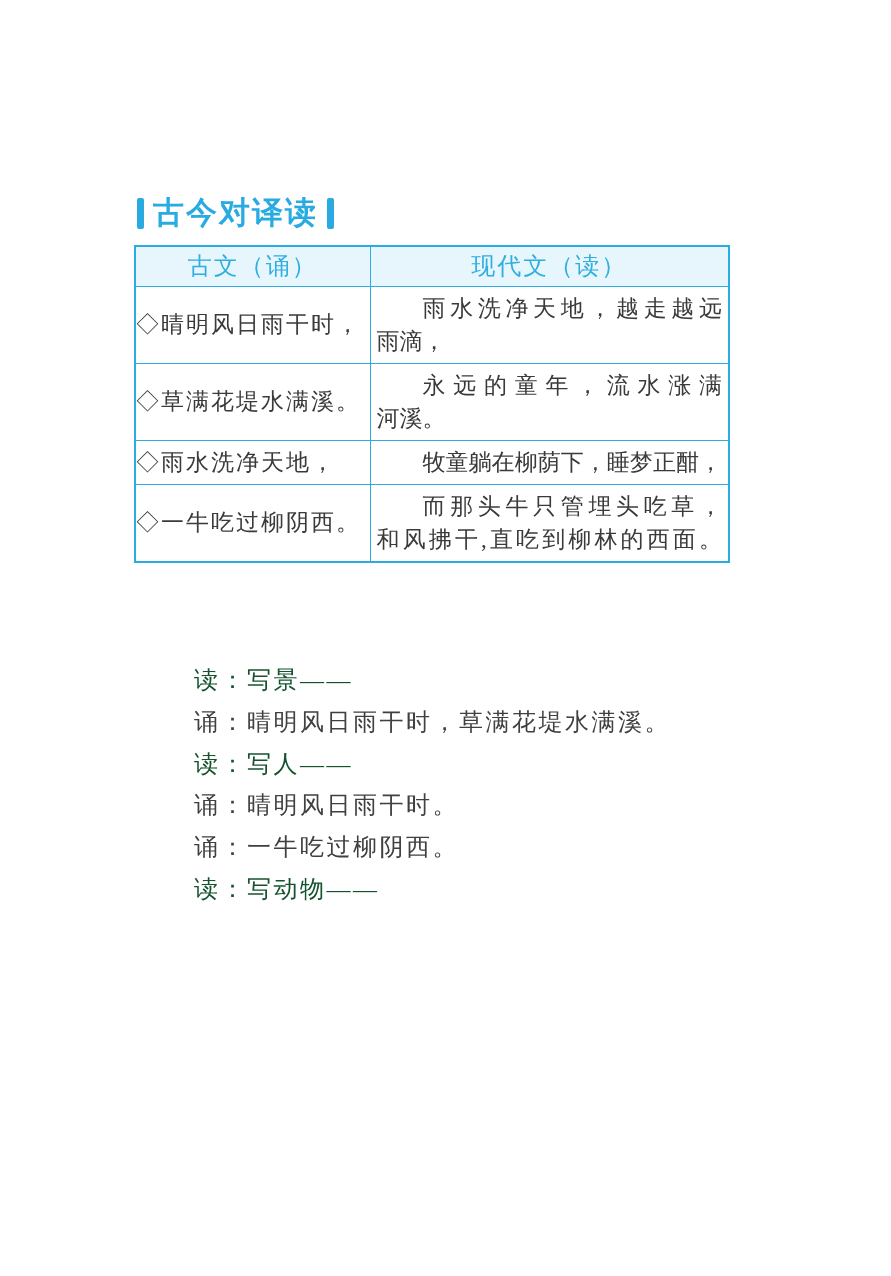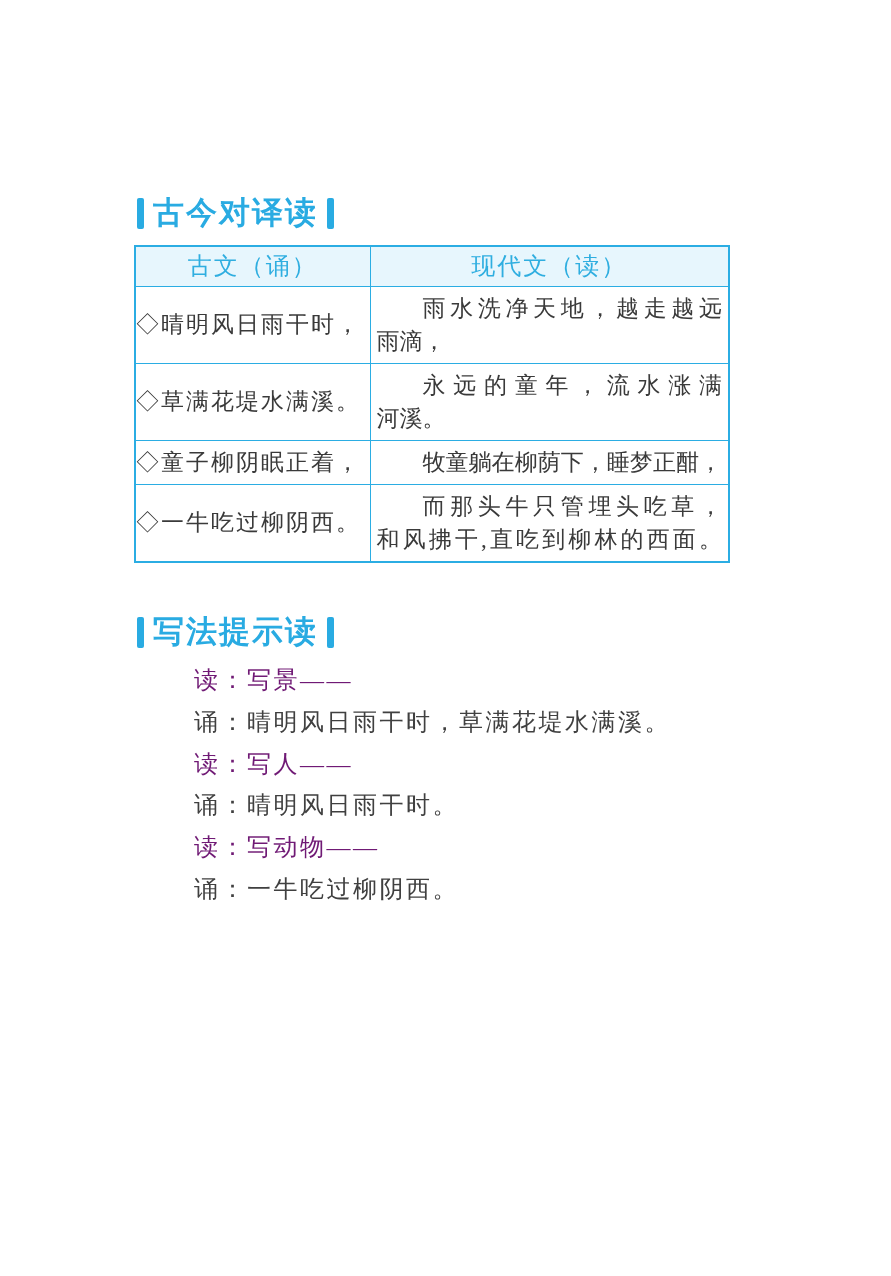--- a/index.html
+++ b/index.html
@@ -79,21 +79,21 @@
 
   
   .hints {
     position: absolute;
     left: 194px;
     top: 660px;
     font-size: 24px;
     letter-spacing: 2.5px;
   }
   .hint-line { line-height: 41.8px; height: 41.8px; white-space: nowrap; }
-  .hint-du   { color: #701a75; }
+  .hint-du   { color: #14532d; }
   .hint-song { color: #404040; }
 
   
   .side-strip {
     position: absolute;
     left: 796px;
     top: 795px;
     writing-mode: vertical-rl;
     text-orientation: upright;
     font-size: 18px;
@@ -152,48 +152,43 @@
       </td>
     </tr>
     <tr class="r1">
       <td class="ancient">◇草满花堤水满溪。</td>
       <td class="modern">
         <div class="m-line first fill">永远的童年，流水涨满</div>
         <div class="m-line">河溪。</div>
       </td>
     </tr>
     <tr class="r2">
-      <td class="ancient">◇童子柳阴眠正着，</td>
+      <td class="ancient">◇雨水洗净天地，</td>
       <td class="modern">
         <div class="m-line first fill">牧童躺在柳荫下，睡梦正酣，</div>
       </td>
     </tr>
     <tr class="r3">
       <td class="ancient">◇一牛吃过柳阴西。</td>
       <td class="modern">
         <div class="m-line first fill">而那头牛只管埋头吃草，</div>
         <div class="m-line fill">和风拂干,直吃到柳林的西面。</div>
       </td>
     </tr>
   </tbody>
     </table>
 
-  <div class="sec-title" id="sec2-title">
-    <span class="bar"></span>
-    <span>写法提示读</span>
-    <span class="bar"></span>
-  </div>
 
   <div class="hints">
     <div class="hint-line hint-du">读：写景——</div>
     <div class="hint-line hint-song">诵：晴明风日雨干时，草满花堤水满溪。</div>
     <div class="hint-line hint-du">读：写人——</div>
     <div class="hint-line hint-song">诵：晴明风日雨干时。</div>
+    <div class="hint-line hint-song">诵：一牛吃过柳阴西。</div>
     <div class="hint-line hint-du">读：写动物——</div>
-    <div class="hint-line hint-song">诵：一牛吃过柳阴西。</div>
   </div>
 
   <div class="side-strip">
     <div class="side-unit">第一单元</div>
     <div class="side-sub">永远的童年</div>
   </div>
 
   <svg class="panda" viewBox="0 0 66 56">
 
     <ellipse cx="39" cy="35" rx="25" ry="16" fill="#ffffff" stroke="#29ABE2" stroke-width="1.3"></ellipse>

